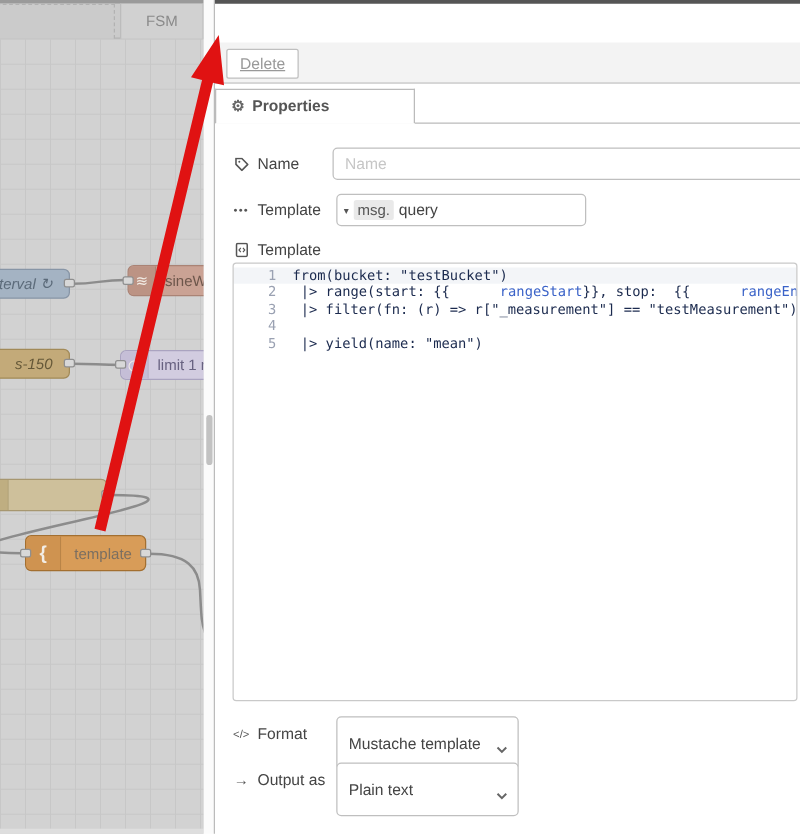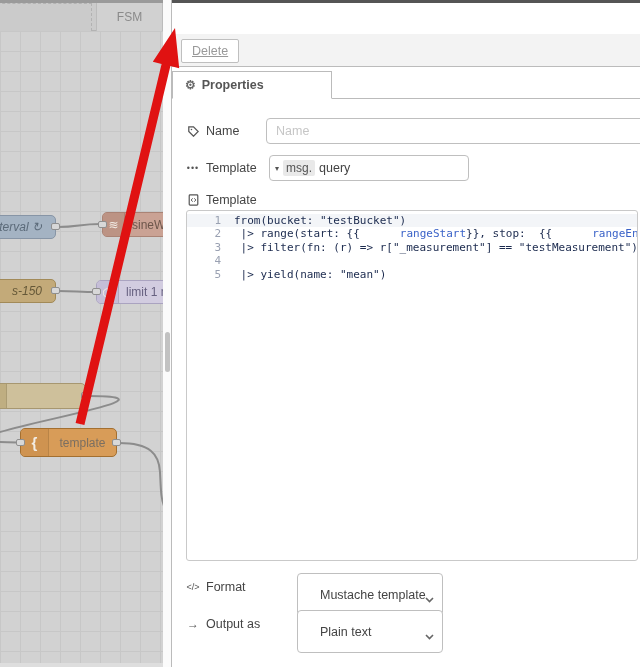--- a/index.html
+++ b/index.html
@@ -67,21 +67,21 @@
   #editor{position:absolute;left:14px;top:111px;width:452px;height:351px;background:#fff;border:1px solid #c9c9c9;
     border-radius:3px;overflow:hidden;font-family:"DejaVu Sans Mono",monospace;font-size:11px;line-height:13.4px;}
   .ace-row{display:flex;white-space:pre;}
   .ace-row.active{background:rgba(90,110,160,0.07);}
   .gutter-cell{flex:0 0 47px;text-align:right;padding-right:13px;color:#9aa1b2;}
   .code-cell{color:#1b2a4e;}
   .mus{color:#3b63c8;margin-left:40px;}
   #ace-content{padding-top:3px;}
 
   
-  .selectbox{width:146px;height:43px;padding-left:22px;margin-left:28px;}
+  .selectbox{width:146px;height:43px;padding-left:9px;}
   #format-select{left:97px;top:474px;}
   #output-select{left:97px;top:511px;}
 
   
   #arrow{position:absolute;left:0;top:0;width:640px;height:667px;pointer-events:none;z-index:50;}
 </style>
 </head>
 <body>
 
 <div id="workspace">

